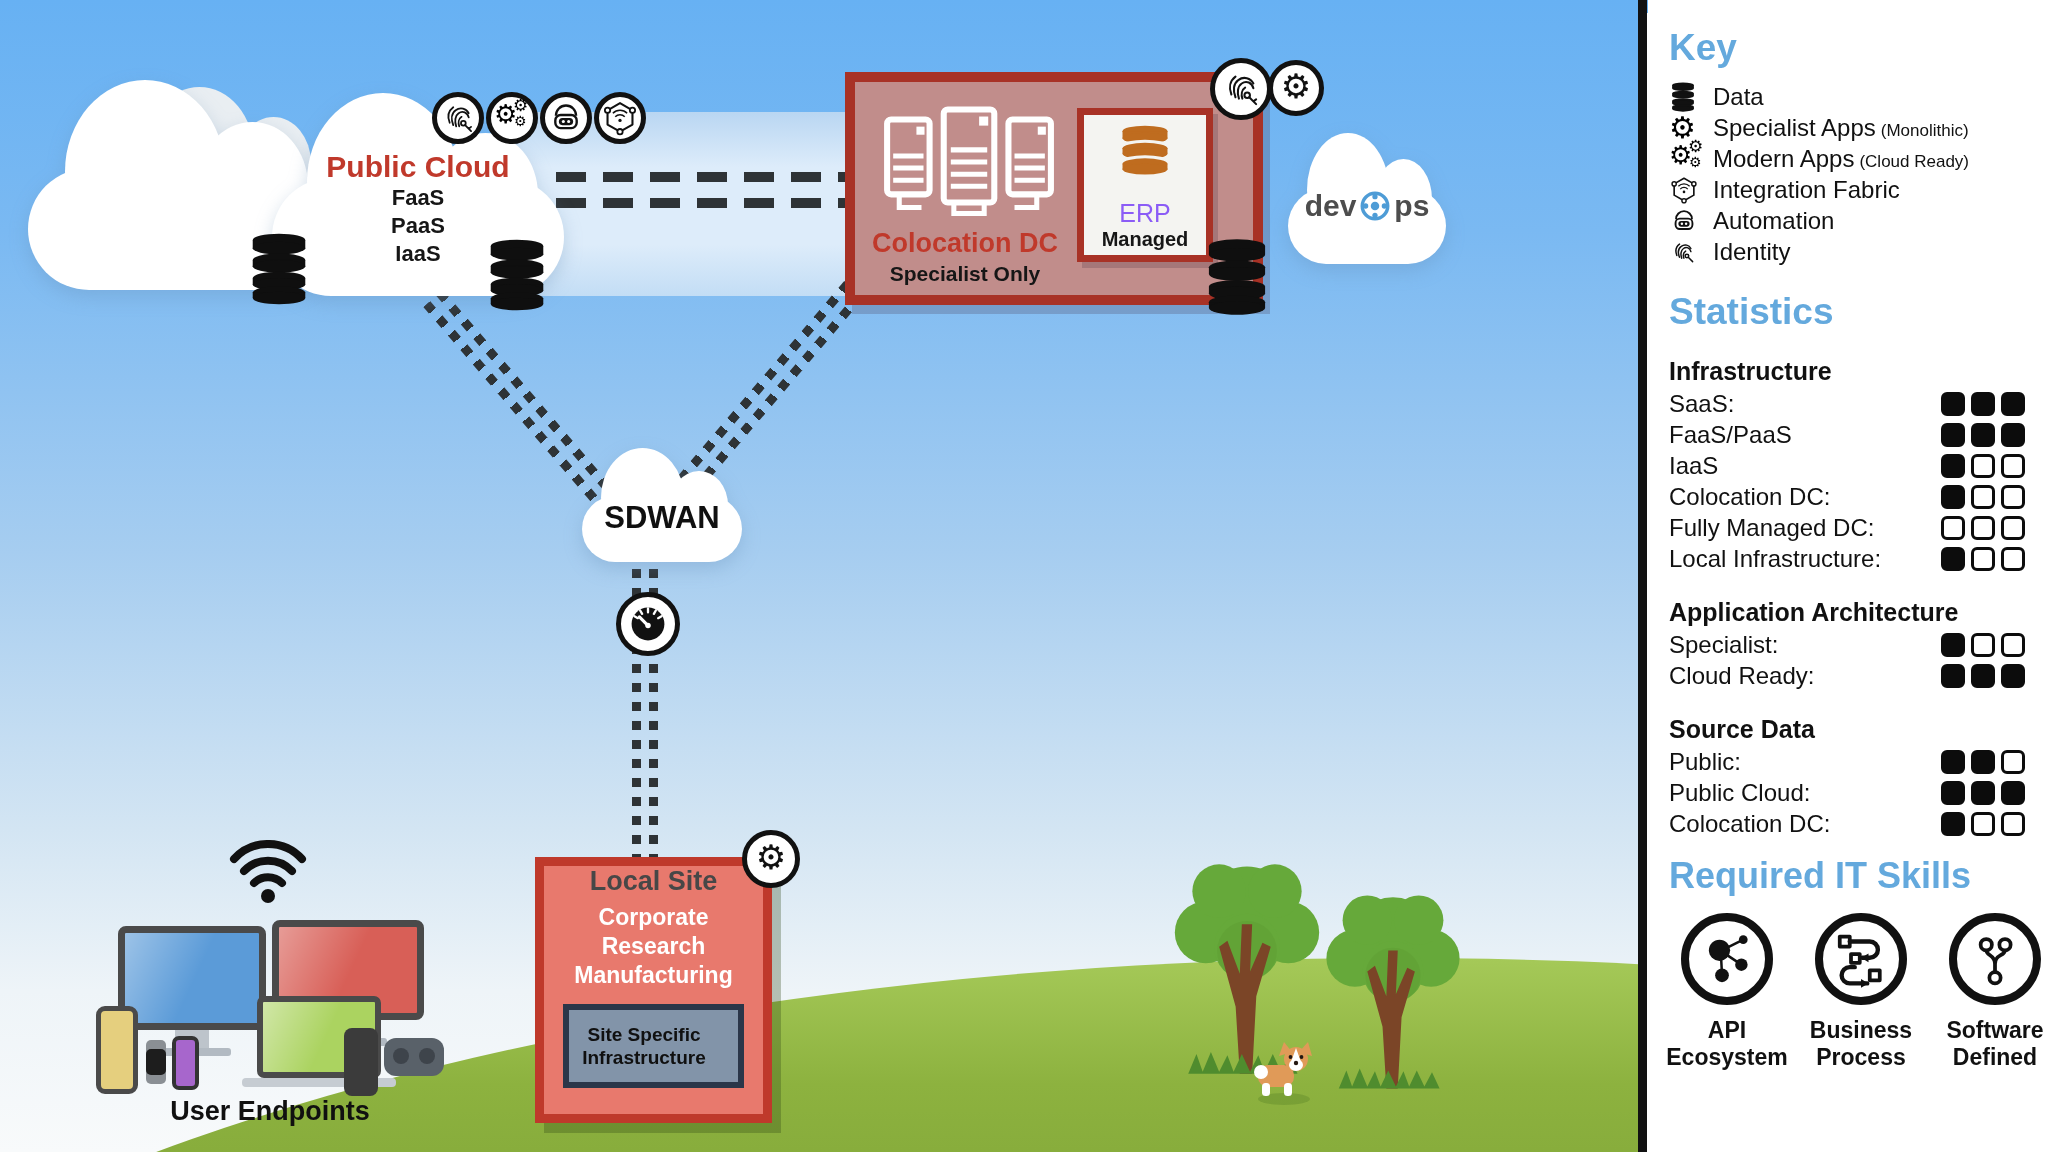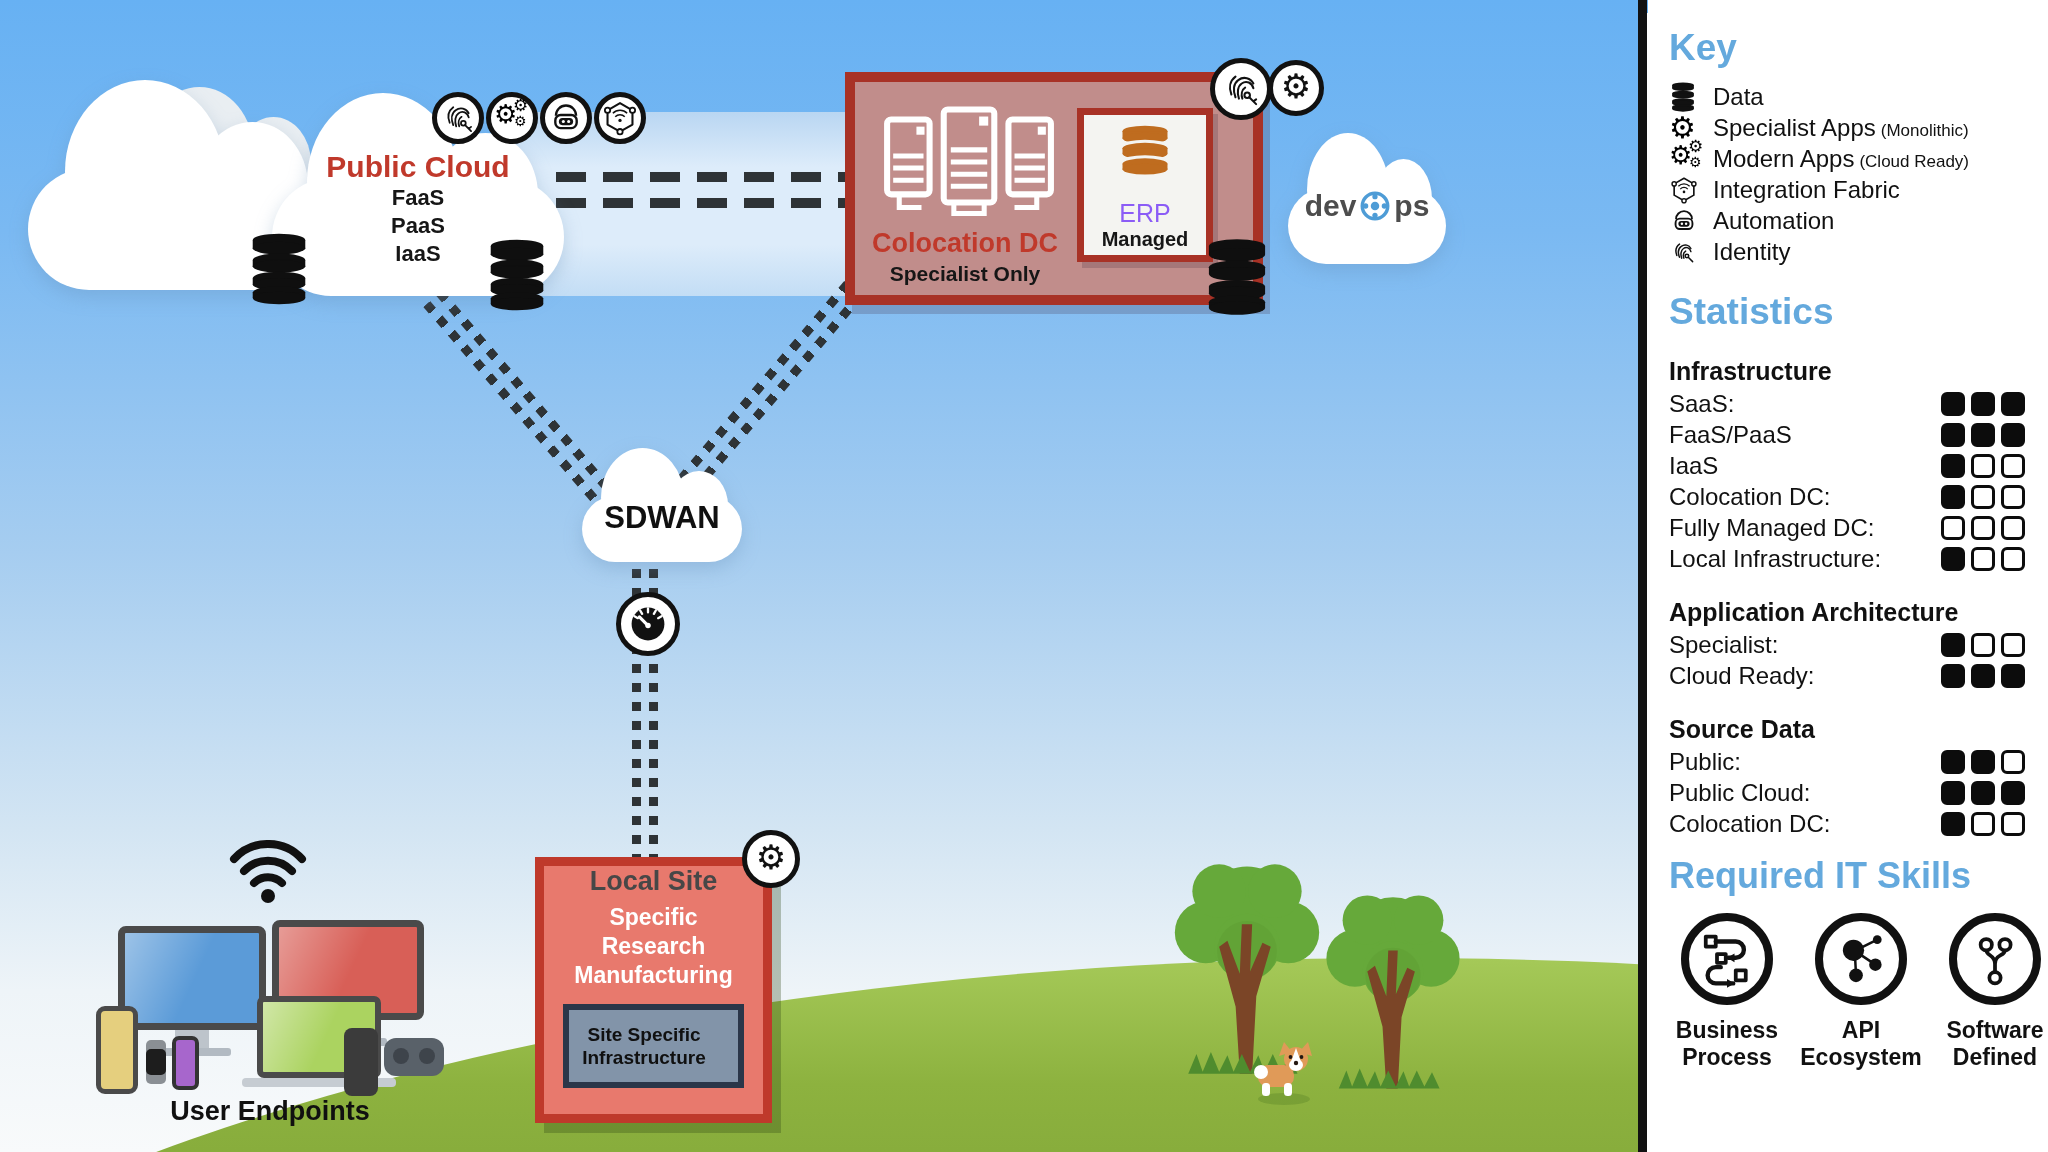--- a/index.html
+++ b/index.html
@@ -215,21 +215,21 @@
           </g>
         </svg>
         <div class="erp-title">ERP</div>
         <div class="erp-sub">Managed</div>
       </div>
     </div>
 
     <div class="local">
       <div class="local-title">Local Site</div>
       <div class="local-lines">
-        <div>Specific</div>
+        <div>Corporate</div>
         <div>Research</div>
         <div>Manufacturing</div>
       </div>
       <div class="site-box">
         <span>Site Specific Infrastructure</span>
       </div>
     </div>
 
     <div class="badge" style="left:432px;top:92px;width:52px;height:52px">
       <svg width="38" height="38" viewBox="0 0 64 64" fill="none" stroke="#111" stroke-linecap="round">
@@ -605,48 +605,48 @@
             <span class="sq"></span>
           </span>
       </div>
     </div>
 
     <div class="skills">
       <div class="blue-h" style="font-size:36px">Required IT Skills</div>
       <div class="skillrow">
         <div class="skill">
           <div class="skill-circle">
+            <svg width="60" height="60" viewBox="0 0 96 96">
+              <g stroke="#111" stroke-width="4">
+                <path d="M38,35 L74,17 M38,35 L71,57 M38,35 L40,73"></path>
+              </g>
+              <circle cx="36" cy="34" r="17" fill="#111"></circle>
+              <circle cx="74" cy="17" r="7" fill="#111"></circle>
+              <circle cx="71" cy="57" r="10" fill="#111"></circle>
+              <circle cx="40" cy="74" r="11" fill="#111"></circle>
+            </svg>
+          </div>
+          <div class="skill-label">API Ecosystem</div>
+        </div>
+        <div class="skill">
+          <div class="skill-circle">
             <svg width="60" height="60" viewBox="0 0 96 96" fill="none" stroke="#111" stroke-linecap="round" stroke-linejoin="round">
               <rect x="14" y="12" width="16" height="16" stroke-width="6"></rect>
               <path d="M30,20 H62 a13,13 0 0 1 0,26 H50" stroke-width="7"></path>
               <polygon points="48,46 60,39 60,53" fill="#111" stroke="none"></polygon>
               <rect x="32" y="40" width="14" height="14" stroke-width="6"></rect>
               <path d="M38,61 H30 a13,13 0 0 0 0,26 H58" stroke-width="7"></path>
               <polygon points="60,87 48,80 48,94" fill="#111" stroke="none"></polygon>
               <rect x="62" y="66" width="16" height="16" stroke-width="6"></rect>
             </svg>
           </div>
           <div class="skill-label">Business Process</div>
         </div>
         <div class="skill">
           <div class="skill-circle">
-            <svg width="60" height="60" viewBox="0 0 96 96">
-              <g stroke="#111" stroke-width="4">
-                <path d="M38,35 L74,17 M38,35 L71,57 M38,35 L40,73"></path>
-              </g>
-              <circle cx="36" cy="34" r="17" fill="#111"></circle>
-              <circle cx="74" cy="17" r="7" fill="#111"></circle>
-              <circle cx="71" cy="57" r="10" fill="#111"></circle>
-              <circle cx="40" cy="74" r="11" fill="#111"></circle>
-            </svg>
-          </div>
-          <div class="skill-label">API Ecosystem</div>
-        </div>
-        <div class="skill">
-          <div class="skill-circle">
             <svg width="60" height="60" viewBox="0 0 96 96" fill="none" stroke="#111">
               <path d="M48,69 V52 M48,56 C48,40 34,44 34,33 M48,56 C48,40 64,44 64,33" stroke-width="6"></path>
               <circle cx="34" cy="25" r="9" stroke-width="6" fill="#fff"></circle>
               <circle cx="64" cy="25" r="9" stroke-width="6" fill="#fff"></circle>
               <circle cx="48" cy="78" r="9" stroke-width="6" fill="#fff"></circle>
             </svg>
           </div>
           <div class="skill-label">Software Defined</div>
         </div>
       </div>

